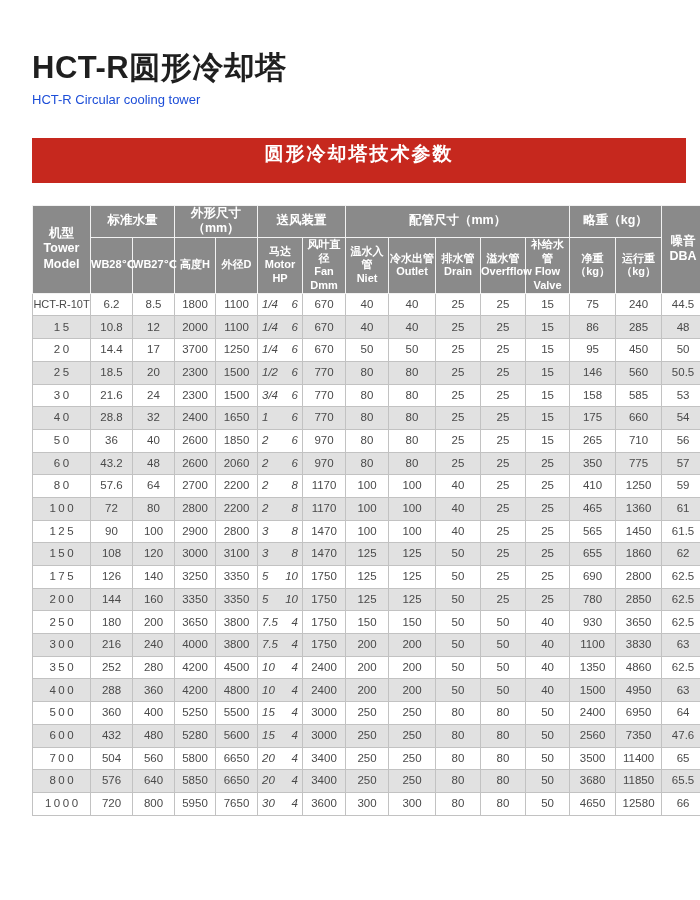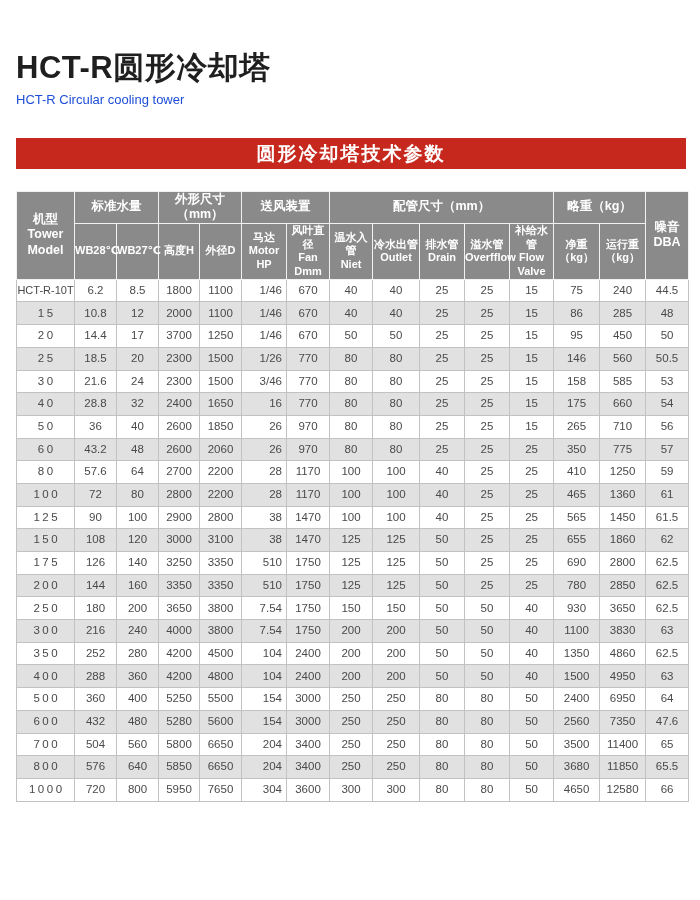--- a/index.html
+++ b/index.html
@@ -3,38 +3,38 @@
 <meta charset="utf-8">
 <style>
   * { box-sizing: border-box; margin: 0; padding: 0; }
   html, body { width: 700px; background: #ffffff; }
   body {
     height: 900px;
     font-family: "Liberation Sans", "DejaVu Sans", sans-serif;
     color: #222;
     overflow: hidden;
   }
-  .page { padding: 52px 14px 0 16px; }
+  .page { padding: 52px 14px 0 32px; }
 
   .page-title {
     font-size: 31px;
     font-weight: bold;
     color: #1f1f1f;
     letter-spacing: 0.5px;
     line-height: 1.05;
   }
   .page-subtitle {
     margin-top: 7px;
     font-size: 13px;
     color: #1d4ed8;
   }
 
   .banner {
     margin-top: 31px;
-    height: 31px;
+    height: 45px;
     line-height: 31px;
     background: #c6281e;
     color: #ffffff;
     text-align: center;
     font-size: 19px;
     font-weight: bold;
     letter-spacing: 2px;
   }
 
   table.spec {
@@ -68,21 +68,21 @@
     color: #4a4a4a;
     line-height: 1;
     background: #ffffff;
     overflow: hidden;
     white-space: nowrap;
   }
   table.spec tbody tr.alt td { background: #e1e1e1; }
   td.model-cell { color: #3f3f3f; }
   td.model-cell.spaced { letter-spacing: 2.5px; text-indent: 2.5px; }
   td.model-cell.long { font-size: 11px; letter-spacing: 0; margin-top: 13px; }
-  .motor-wrap { display: flex; justify-content: flex-end; align-items: center; padding: 0 4px; }
+  .motor-wrap { display: flex; justify-content: space-between; align-items: center; padding: 0 4px; font-style: italic; }
 
   .footnote {
     margin-top: 14px;
     font-size: 11.5px;
     color: #585858;
     padding-left: 4px;
     letter-spacing: 0.3px;
   }
 </style>
 </head>

